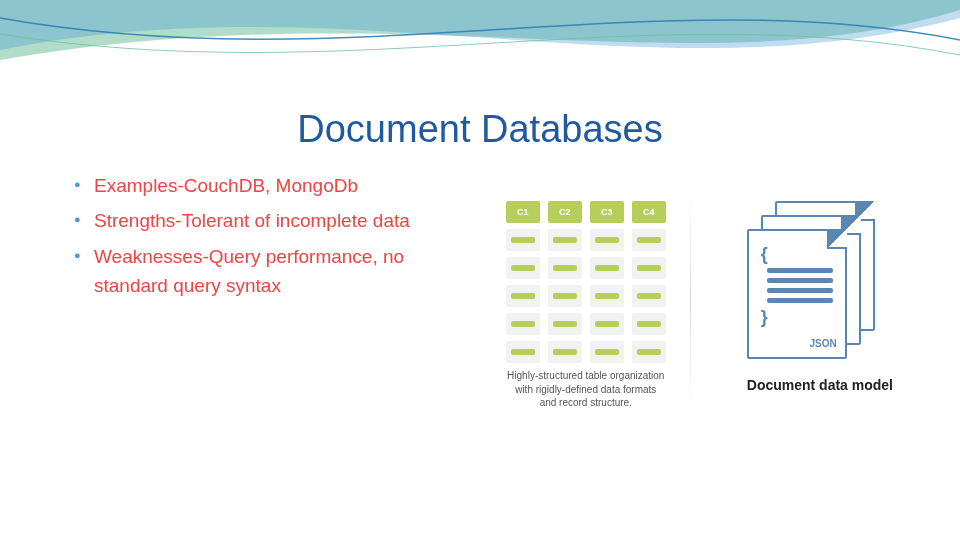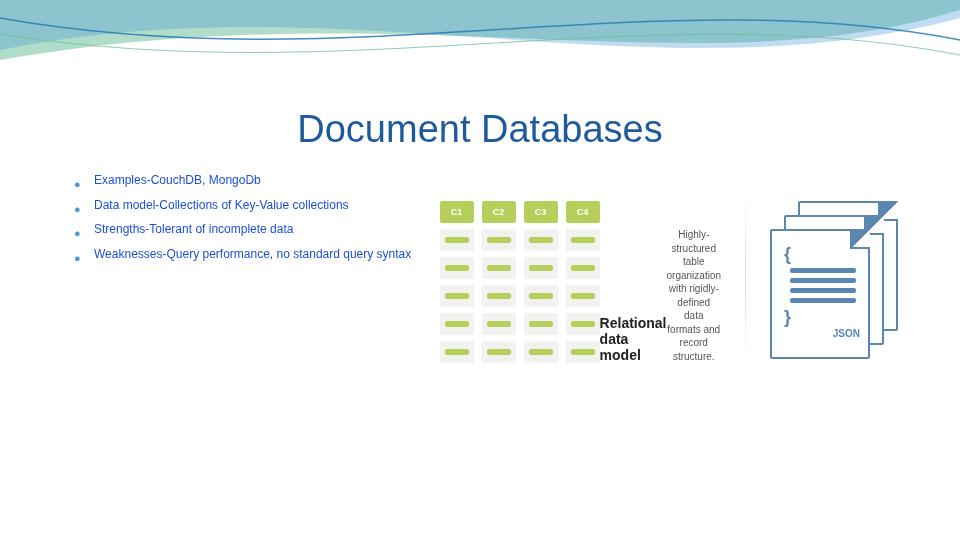--- a/index.html
+++ b/index.html
@@ -30,23 +30,23 @@
     padding: 20px 60px 0 60px;
     gap: 20px;
   }
   .bullets {
     flex: 1 1 48%;
     list-style: none;
     padding-left: 14px;
   }
   .bullets li {
     position: relative;
-    font-size: 12px;
+    font-size: 19px;
     line-height: 1.55;
-    color: #1d4ed8;
+    color: #ef4444;
     margin-bottom: 6px;
     padding-left: 20px;
   }
   .bullets li::before {
     content: "●";
     position: absolute;
     left: 0;
     top: 0;
     color: #4a9bd4;
     font-size: 11px;
@@ -55,22 +55,23 @@
   .diagrams {
     flex: 1 1 52%;
     display: flex;
     gap: 24px;
     align-items: flex-start;
     padding-top: 30px;
   }
   .diagram-box {
     flex: 1;
     display: flex;
-    flex-direction: row;
-    align-items: flex-end;
+    flex-direction: column;
+    align-items: flex-start;
+    margin-left: 32px;
   }
   .diagram-label {
     font-weight: bold;
     font-size: 14px;
     margin-top: 16px;
     color: #222;
   }
   .diagram-desc {
     font-size: 10px;
     color: #555;
@@ -143,40 +144,39 @@
   .p2 { left: 14px; top: 14px; }
   .p1 { left: 0;  top: 28px; }
   .doc-inner {
     position: absolute; inset: 14px 12px 12px 12px;
   }
   .brace { color: #5a87b2; font-size: 18px; font-weight: bold; line-height: 1; }
   .dline {
     height: 5px; background: #5a87b2; margin: 5px 0 5px 6px; border-radius: 2px;
   }
   .json-tag {
-    position: absolute; bottom: 18px; right: 8px;
+    position: absolute; bottom: 8px; right: 8px;
     font-size: 10px; font-weight: bold; color: #5a87b2;
   }
 </style>
 </head>
 <body>
 
 <svg class="swoosh" viewBox="0 0 960 120" preserveAspectRatio="none">
   <path d="M0,0 L960,0 L960,10 C700,90 400,-10 0,60 Z" fill="#6fbf9f" opacity="0.55"></path>
   <path d="M0,0 L960,0 L960,18 C650,100 350,-20 0,50 Z" fill="#4a9bd4" opacity="0.35"></path>
   <path d="M0,18 C350,80 650,-20 960,40" stroke="#2e7fb8" stroke-width="1.5" fill="none" opacity="0.9"></path>
   <path d="M0,34 C350,90 650,-5 960,55" stroke="#6fbf9f" stroke-width="1" fill="none" opacity="0.8"></path>
 </svg>
 
 <h1 class="title">Document Databases</h1>
 
 <div class="content">
   <ul class="bullets">
     <li>Examples-CouchDB, MongoDb</li>
-    <li>Data model-Collections of Key-Value collections</li>
     <li>Strengths-Tolerant of incomplete data</li>
     <li>Weaknesses-Query performance, no standard query syntax</li>
   </ul>
 
   <div class="diagrams">
 
     <div class="diagram-box">
       <div class="rel-table">
         <div class="rel-head">C1</div>
         <div class="rel-head">C2</div>
@@ -237,21 +237,20 @@
         <div class="rel-cell">
             <div class="rel-bar"></div>
           </div>
         <div class="rel-cell">
             <div class="rel-bar"></div>
           </div>
         <div class="rel-cell">
             <div class="rel-bar"></div>
           </div>
       </div>
-      <div class="diagram-label">Relational data model</div>
       <div class="diagram-desc">Highly-structured table organization with rigidly-defined data formats and record structure.</div>
     </div>
 
     <div class="vdiv"></div>
 
     <div class="diagram-box">
       <div class="doc-stack">
         <div class="doc-page p3"></div>
         <div class="doc-page p2"></div>
         <div class="doc-page p1">
@@ -259,16 +258,17 @@
             <div class="brace">{</div>
             <div class="dline"></div>
             <div class="dline"></div>
             <div class="dline"></div>
             <div class="dline"></div>
             <div class="brace">}</div>
           </div>
           <div class="json-tag">JSON</div>
         </div>
       </div>
+      <div class="diagram-label">Document data model</div>
     </div>
 
   </div>
 </div>
 
 </body></html>

